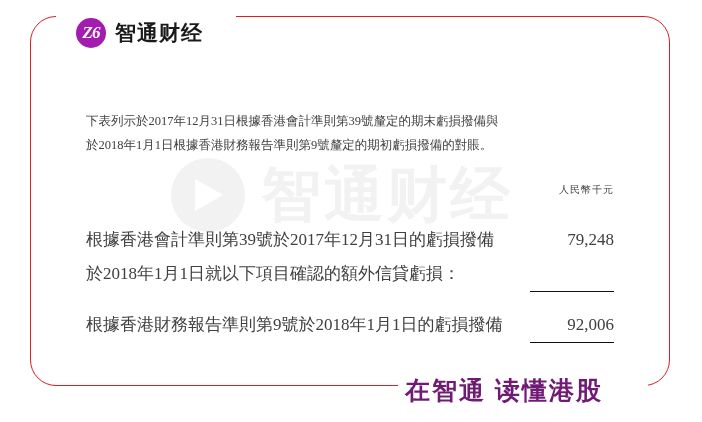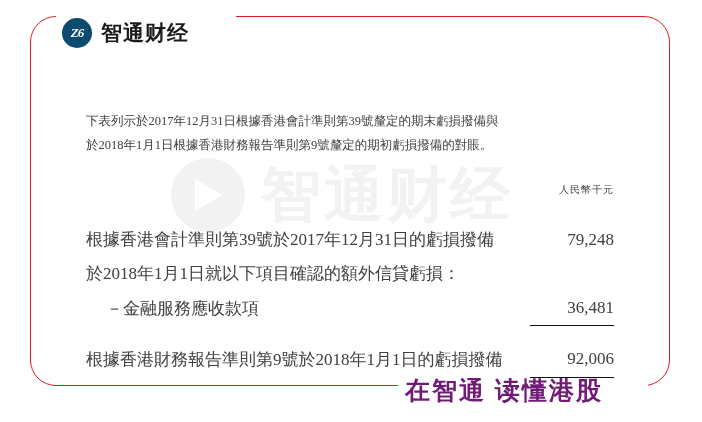--- a/index.html
+++ b/index.html
@@ -56,30 +56,31 @@
     left: 62px;
     top: 18px;
     display: flex;
     align-items: center;
     gap: 9px;
   }
   .logo-mark {
     width: 30px;
     height: 30px;
     border-radius: 50%;
-    background: #0c4a6e;
+    background: #a21caf;
     color: #ffffff;
     display: flex;
     align-items: center;
     justify-content: center;
     font-family: "Liberation Serif", serif;
     font-weight: bold;
-    font-size: 13px;
+    font-size: 17px;
     font-style: italic;
     letter-spacing: -1px;
+    margin-left: 14px;
   }
   .logo-text {
     font-family: "Liberation Sans", sans-serif;
     font-weight: bold;
     font-size: 21px;
     color: #1a1a1a;
     letter-spacing: 1px;
   }
 
   
@@ -224,24 +225,20 @@
     <table class="table">
       <tbody>
         <tr>
           <td class="label">根據香港會計準則第39號於2017年12月31日的虧損撥備</td>
           <td class="value">79,248</td>
         </tr>
         <tr>
           <td class="label">於2018年1月1日就以下項目確認的額外信貸虧損：</td>
           <td class="value"></td>
         </tr>
-        <tr>
-          <td class="label indent">－金融服務應收款項</td>
-          <td class="value">36,481</td>
-        </tr>
         <tr class="spacer">
           <td></td>
           <td class="rule-cell" style="border-top:1px solid #111;"></td>
         </tr>
         <tr class="gap-row">
           <td></td>
           <td></td>
         </tr>
         <tr>
           <td class="label">根據香港財務報告準則第9號於2018年1月1日的虧損撥備</td>

